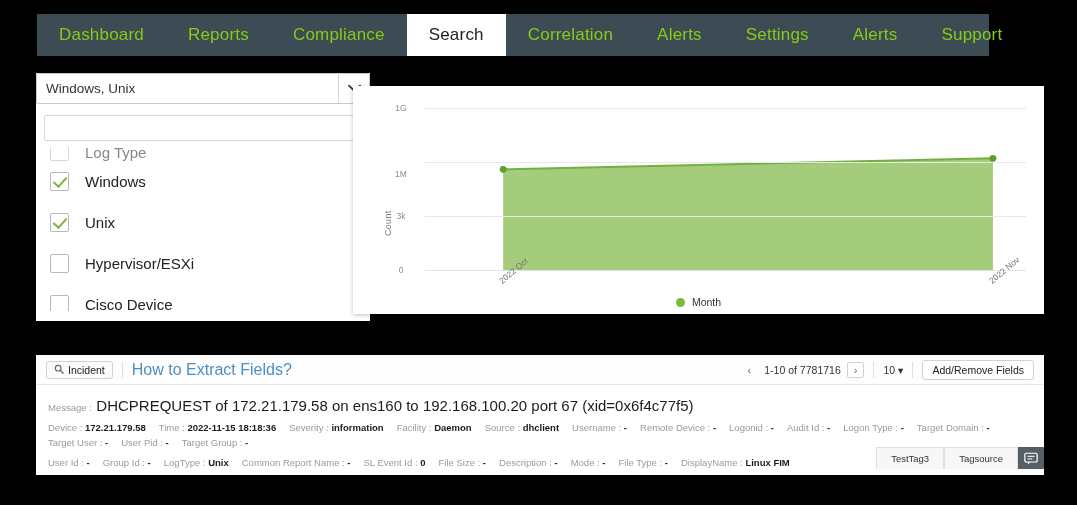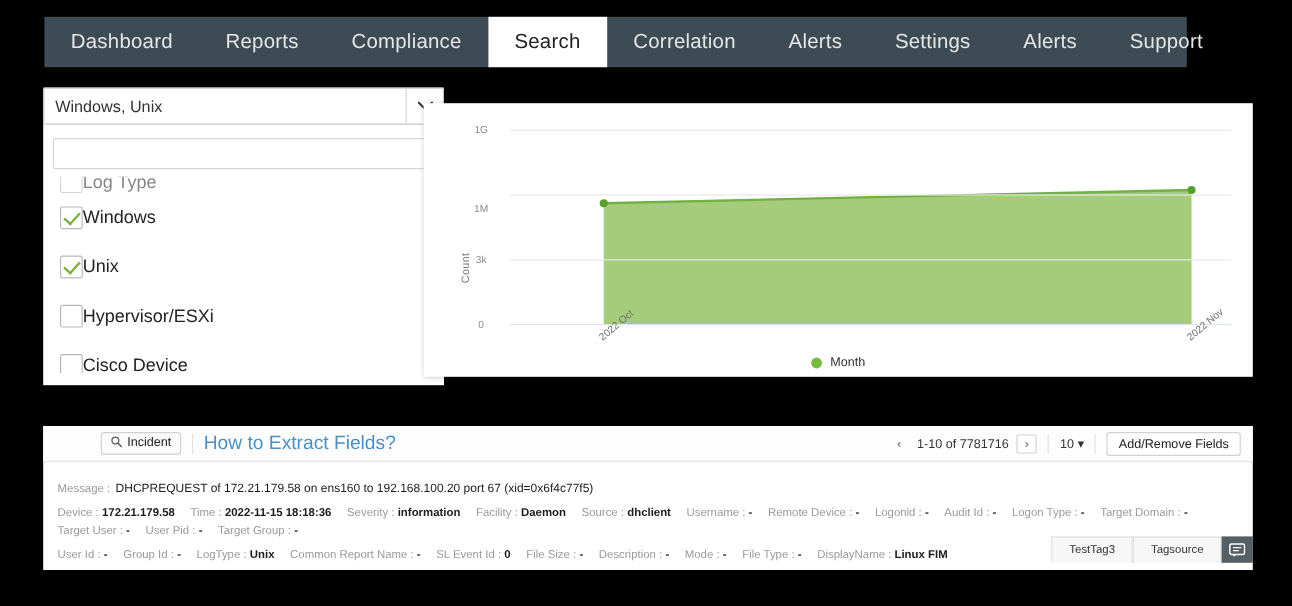--- a/index.html
+++ b/index.html
@@ -14,21 +14,21 @@
   
   #nav-wrap{
     position:absolute;left:37px;top:14px;width:952px;height:42px;
     background:#3d4b54;
     box-shadow:0 2px 4px rgba(0,0,0,.35);
     display:flex;align-items:stretch;
   }
   .nav-item{
     display:flex;align-items:center;justify-content:center;
     padding:0 22px;
-    color:#e5e5e5;
+    color:#84cc16;
     font-size:17px;
     letter-spacing:.2px;
     white-space:nowrap;
     cursor:pointer;
     user-select:none;
   }
   .nav-item.active{
     background:#ffffff;
     color:#222222;
   }
@@ -111,21 +111,21 @@
   }
   .cbx.checked:after{
     content:"";
     position:absolute;left:5px;top:1px;
     width:6px;height:11px;
     border:solid #7cb342;
     border-width:0 2px 2px 0;
     transform:rotate(42deg);
   }
   .option-label{
-    margin-left:0;
+    margin-left:16px;
     font-size:15px;
     color:#222;
     white-space:nowrap;
   }
   #option-scrollbar-track{
     position:absolute;right:4px;top:2px;width:7px;height:160px;
     background:#efefef;border-radius:4px;
   }
   #option-scrollbar-thumb{
     position:absolute;right:4px;top:2px;width:7px;height:60px;
@@ -192,28 +192,27 @@
   }
   #results-toolbar{
     height:30px;
     border-bottom:1px solid #e4e4e4;
     display:flex;align-items:center;
     padding:0 10px;
     box-sizing:border-box;
     background:#fdfdfd;
   }
   #incident-button{
-    display:flex;align-items:flex-start;gap:4px;
+    display:flex;align-items:flex-end;gap:4px;
     border:1px solid #d2d2d2;
     border-radius:3px;
     background:#fbfbfb;
     padding:2px 7px;
     font-size:10.5px;color:#222;
     cursor:pointer;
-    margin-left:38px;
   }
   .toolbar-sep{
     width:1px;height:16px;background:#e0e0e0;margin:0 9px;
   }
   #extract-fields-link{
     font-size:16px;color:#4a90c4;cursor:pointer;
   }
   #toolbar-spacer{flex:1;}
   .pg-arrow{
     font-size:11px;color:#666;
@@ -233,21 +232,21 @@
     font-size:10.5px;color:#222;
     cursor:pointer;white-space:nowrap;
   }
 
   #record-body{padding:14px 12px 0 12px;position:relative;}
   .rec-line{margin-bottom:5px;line-height:13px;}
   .fld{display:inline-block;margin-right:13px;white-space:nowrap;}
   .fld-key{font-size:9.5px;color:#9a9a9a;}
   .fld-val{font-size:9.5px;color:#1c1c1c;font-weight:bold;}
   .msg-key{font-size:9.5px;color:#9a9a9a;}
-  .msg-val{font-size:10px;color:#1c1c1c;}
+  .msg-val{font-size:15px;color:#1c1c1c;}
 
   #tag-row{
     position:absolute;right:0;bottom:0;
     display:flex;align-items:stretch;text-align:right;
   }
   .tag-chip{
     border:1px solid #e0e0e0;
     border-bottom:0;
     background:#f7f7f7;
     font-size:9.5px;color:#333;

